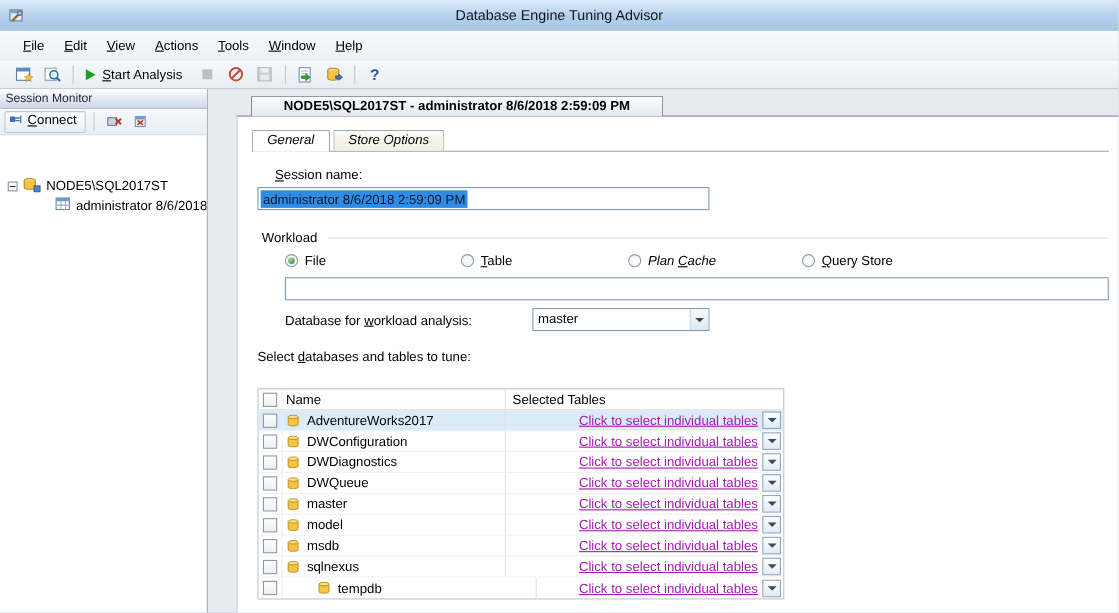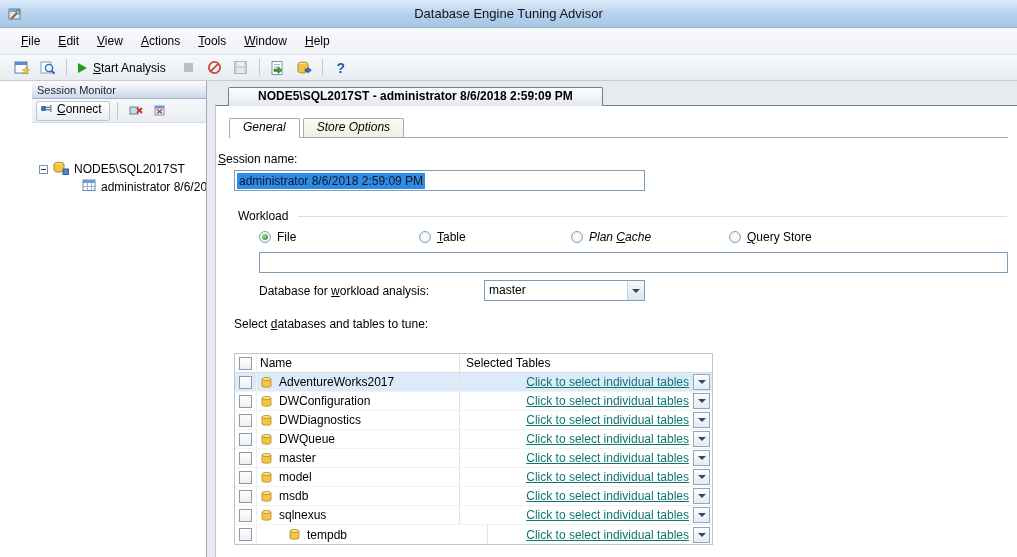--- a/index.html
+++ b/index.html
@@ -26,22 +26,22 @@
     display:flex; align-items:center; padding-left:10px; gap:2px; }
   .tbtn { width:24px; height:22px; display:flex; align-items:center; justify-content:center; }
   .tsep { width:1px; height:17px; background:#c2c8cf; margin:0 4px; }
   .start-btn { display:flex; align-items:center; gap:6px; height:22px; padding:0 9px 0 5px; }
   .play-glyph { width:0; height:0; border-left:9px solid #1e9e1e; border-top:5px solid transparent; border-bottom:5px solid transparent; }
   .dis { opacity:.55; filter:grayscale(1); }
   .stop-glyph { width:9px; height:9px; background:#8d979e; }
   .help-glyph::before { content:"?"; font-weight:bold; font-size:14px; color:#2157a8; }
 
   
-  .session-monitor { position:absolute; top:81px; left:0; width:207px; bottom:0;
-    background:#fff; border-right:1px solid #9fadbd;padding-left:32px; }
+  .session-monitor { position:absolute; top:81px; left:0; width:189px; bottom:0;
+    background:#fff; border-right:1px solid #9fadbd; }
   .sm-caption { height:18px; background:linear-gradient(#fdfdfe,#ccd9e9); border-bottom:1px solid #a3b2c4;
     font-size:11px; padding:3px 0 0 5px; color:#1c2430; }
   .sm-toolbar { height:24px; background:linear-gradient(#f6f8fa,#e9eef3); border-bottom:1px solid #d6dce3;
     display:flex; align-items:center; padding-left:4px; gap:3px; }
   .connect-btn { display:flex; gap:4px; height:20px; padding:0 7px 0 3px;
     border:1px solid #bcc8d6; background:linear-gradient(#ffffff,#e8eef5); border-radius:2px; }
   .sm-ibtn { width:22px; height:20px; display:flex; align-items:center; justify-content:center; }
   .tree { padding-top:9px;margin-top:28px; }
   .tree-row { height:18px; display:flex; align-items:center; white-space:nowrap; overflow:hidden; }
   .tree-root { padding-left:7px; }
@@ -60,21 +60,21 @@
     border-top:1px solid #73808f; border-left:1px solid #c3c9d0; }
 
   .inner-tabs { position:absolute; left:13px; right:9px; top:12px; height:20px;
     border-bottom:1px solid #a2aab2; display:flex; align-items:center;font-style:italic; }
   .itab { height:19px; line-height:17px; padding:0 13px; margin-right:3px;
     border:1px solid #a2aab2; border-bottom:none; border-radius:2px 2px 0 0;
     background:linear-gradient(#fbfaf3,#f0efe4); position:relative; }
   .itab.active { height:20px; margin-bottom:-1px; background:#fff; z-index:2; }
 
   .lbl { position:absolute; white-space:nowrap; }
-  .lbl-session { left:2px; top:46px; }
+  .lbl-session { left:34px; top:46px; }
   .session-input { position:absolute; left:18px; top:64px; width:411px; height:21px;
     border:1px solid #7f9db9; background:#fff; display:flex; align-items:center; padding-left:2px; overflow:hidden; }
   .session-input .sel { background:#2f8ce4; color:#0f172a; padding:1px 2px; white-space:nowrap; }
 
   .lbl-workload { left:22px; top:103px; }
   .workload-line { position:absolute; left:82px; right:10px; top:110px; height:1px; background:#d9dfe5; }
   .radio { position:absolute; top:124px; display:flex; align-items:center; gap:6px; }
   .r-file { left:43px; } .r-table { left:203px; } .r-plan { left:355px;font-style:italic; } .r-query { left:513px; }
   .rb { width:12px; height:12px; border-radius:50%; border:1px solid #8a9db2; background:radial-gradient(#ffffff,#e7edf4); position:relative; flex:0 0 auto; }
   .rb.checked::after { content:""; position:absolute; left:2px; top:2px; width:6px; height:6px; border-radius:50%;
@@ -94,21 +94,21 @@
   .db-table { position:absolute; left:18px; top:247px; width:479px; border:1px solid #c2c6ca; background:#fff; }
   .t-row, .t-head { display:flex; height:19px; align-items:stretch; }
   .t-head { border-bottom:1px solid #dcdcdc; }
   .t-row { border-bottom:1px solid #f2f2f2; }
   .t-row:last-child { border-bottom:none;gap:28px; }
   .t-row.hl { background:#dcebfa; }
   .cell-check { width:22px; display:flex; align-items:center; justify-content:center; border-right:1px solid #efefef; flex:0 0 auto; }
   .cell-name { width:203px; display:flex; align-items:center; gap:6px; padding-left:3px; border-right:1px solid #e3e3e3; flex:0 0 auto; overflow:hidden; }
   .cell-tables { flex:1; display:flex; align-items:center; justify-content:flex-end; padding-right:2px; overflow:hidden; }
   .checkbox { width:13px; height:13px; border:1px solid #8f9aa4; background:linear-gradient(#fdfdfd,#edf0f3); flex:0 0 auto; }
-  .row-link { color:#0f766e; text-decoration:underline; white-space:nowrap; margin-right:4px; }
+  .row-link { color:#a21caf; text-decoration:underline; white-space:nowrap; margin-right:4px; }
   .row-dd { width:17px; height:16px; border:1px solid #8fa6bd; background:linear-gradient(#fdfdfe,#e2ebf4);
     display:flex; align-items:center; justify-content:center; flex:0 0 auto; }
   .hdr-txt { white-space:nowrap; }
 </style>
 </head>
 <body>
 
 <div class="window">
 
   <div class="titlebar">

